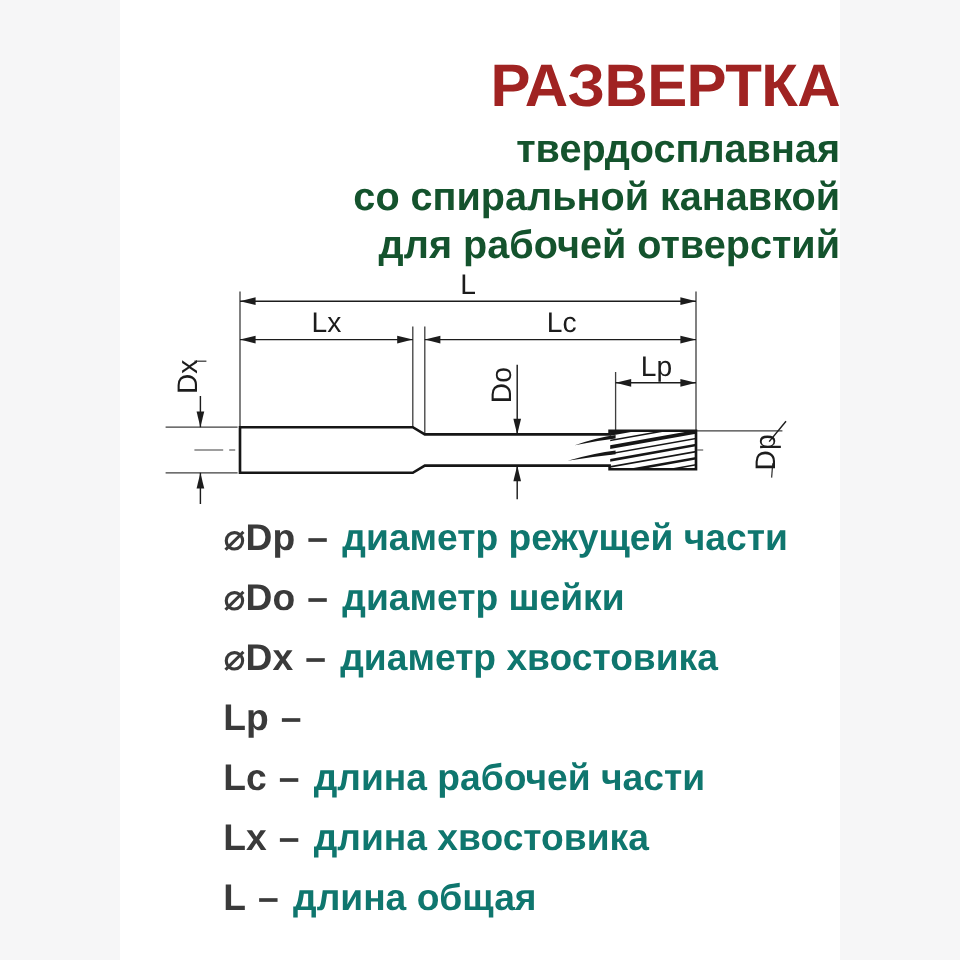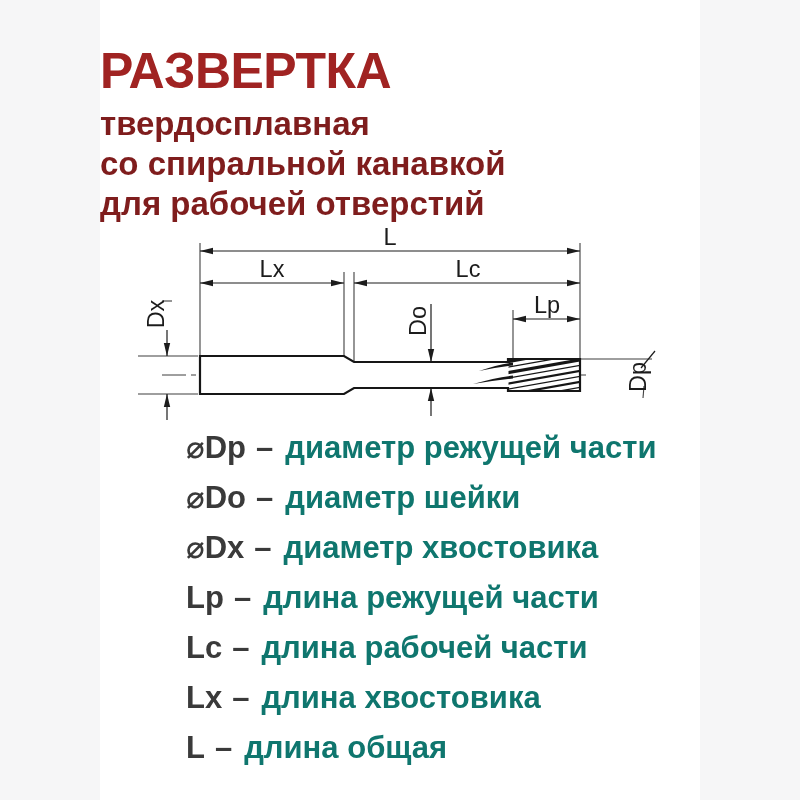--- a/index.html
+++ b/index.html
@@ -7,28 +7,28 @@
     width:800px;height:800px;position:relative;overflow:hidden;
     background:#ffffff;
     font-family:"Liberation Sans","DejaVu Sans",sans-serif;
   }
   .side-strip{position:absolute;top:0;width:100px;height:800px;background:#f6f6f7;}
   .side-strip.left{left:0;}
   .side-strip.right{left:700px;}
 
   .content{position:absolute;left:100px;top:0;width:600px;height:800px;}
 
-  .header{position:absolute;left:0;top:44px;width:600px;text-align:left;}
+  .header{position:absolute;left:0;top:44px;width:600px;text-align:right;}
   .title{
     font-size:50px;line-height:54px;font-weight:800;letter-spacing:-.5px;
     color:#a02322;
   }
   .subtitle{margin-top:6px;}
   .subtitle-line{
-    font-size:33px;line-height:40px;font-weight:600;color:#7f1d1d;
+    font-size:33px;line-height:40px;font-weight:600;color:#14532d;
   }
 
   .drawing{position:absolute;left:0;top:0;width:800px;height:800px;}
 
   .legend{position:absolute;left:0;top:416px;width:600px;padding-left:86px;box-sizing:border-box;}
   .legend-row{height:50px;display:flex;align-items:flex-end;white-space:nowrap;}
   .legend-sym{font-size:31px;font-weight:700;color:#3a3a3a;margin-right:10px;}
   .legend-dash{font-size:31px;font-weight:700;color:#3a3a3a;margin-right:12px;}
   .legend-desc{font-size:31px;font-weight:600;color:#0f766e;}
 
@@ -66,21 +66,20 @@
       <span class="legend-desc">диаметр шейки</span>
     </div>
     <div class="legend-row">
       <span class="legend-sym">⌀Dx</span>
       <span class="legend-dash">–</span>
       <span class="legend-desc">диаметр хвостовика</span>
     </div>
     <div class="legend-row">
       <span class="legend-sym">Lp</span>
       <span class="legend-dash">–</span>
-      <span class="legend-desc">длина режущей части</span>
     </div>
     <div class="legend-row">
       <span class="legend-sym">Lc</span>
       <span class="legend-dash">–</span>
       <span class="legend-desc">длина рабочей части</span>
     </div>
     <div class="legend-row">
       <span class="legend-sym">Lx</span>
       <span class="legend-dash">–</span>
       <span class="legend-desc">длина хвостовика</span>

